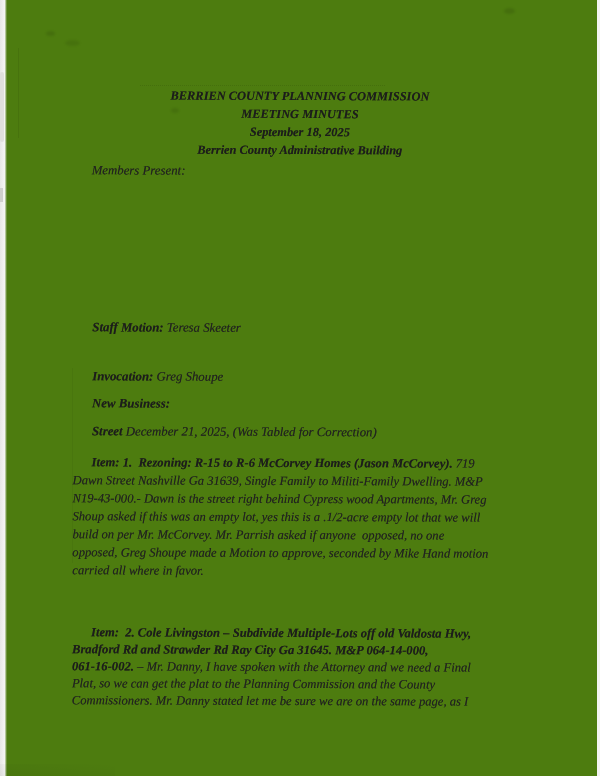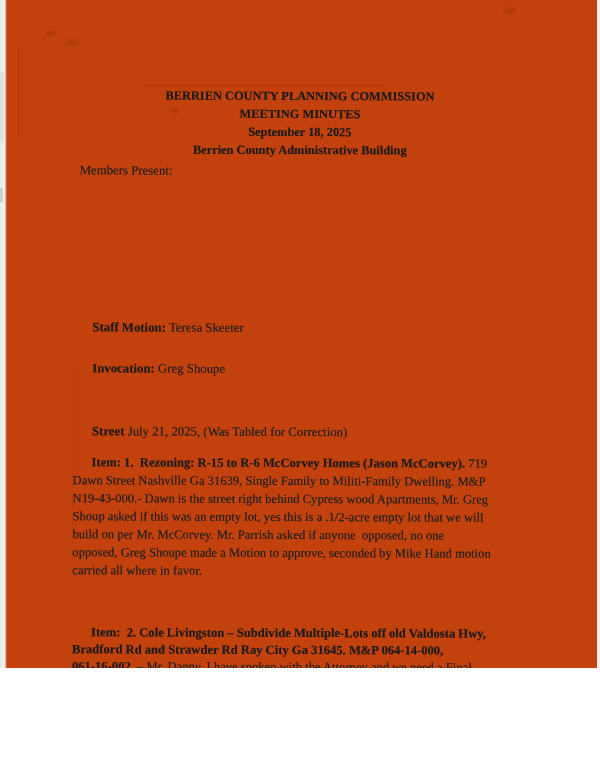--- a/index.html
+++ b/index.html
@@ -1,23 +1,24 @@
 <!DOCTYPE html>
 <html><head>
 <meta charset="utf-8">
 <style>
   html, body { margin: 0; padding: 0; background: #ffffff; }
   .page {
     position: relative;
     width: 600px;
-    height: 668px;
-    background: #c2410c;
+    height: 776px;
+    background: #4d7c0f;
     overflow: hidden;
     font-family: "Liberation Serif", serif;
     color: #222222;
+    font-style: italic;
   }
   .text-layer {
     position: absolute;
     inset: 0;
     transform: rotate(0.2deg);
     transform-origin: 300px 90px;
     text-shadow: 0 0 0.45px rgba(20,20,20,0.55);
   }
   .doc-header {
     position: absolute;
@@ -29,31 +30,31 @@
     line-height: 18px;
     color: #1c1c1c;
   }
   .members {
     position: absolute;
     top: 164px; left: 80px;
     display: flex;
     font-size: 12.8px;
     line-height: 14.6px;
   }
-  .members .label { width: 105px; }
+  .members .label { width: 105px; margin-left: 12px; }
   .members .names { white-space: pre; }
   .para {
     position: absolute;
     left: 74px;
     font-size: 12.8px;
     line-height: 16px;
     white-space: pre;
   }
   .staff-present   { top: 291px; }
-  .invocation      { top: 332px; }
+  .invocation      { top: 340px; }
   .new-business    { top: 367px; }
   .minutes-line    { top: 395px; }
   .item-para {
     position: absolute;
     left: 74px;
     font-size: 12.6px;
     white-space: pre;
   }
   .item-1 { top: 423px; line-height: 18px; }
   .item-2 { top: 595px; line-height: 17px; }
@@ -110,23 +111,26 @@
     </div>
 
     <p class="para staff-present">
       <span class="b">Staff Motion:</span><span> Teresa Skeeter</span>
     </p>
 
     <p class="para invocation">
       <span class="b">Invocation:</span><span> Greg Shoupe</span>
     </p>
 
+    <p class="para new-business">
+      <span class="b">New Business:</span>
+    </p>
 
     <p class="para minutes-line">
-      <span class="b">Street</span><span> July 21, 2025, (Was Tabled for Correction)</span>
+      <span class="b">Street</span><span> December 21, 2025, (Was Tabled for Correction)</span>
     </p>
 
     <p class="item-para item-1">
       <span class="b">Item: 1.  Rezoning: R-15 to R-6 McCorvey Homes (Jason McCorvey).</span><span> 719
 Dawn Street Nashville Ga 31639, Single Family to Militi-Family Dwelling. M&amp;P
 N19-43-000.- Dawn is the street right behind Cypress wood Apartments, Mr. Greg
 Shoup asked if this was an empty lot, yes this is a .1/2-acre empty lot that we will
 build on per Mr. McCorvey. Mr. Parrish asked if anyone  opposed, no one
 opposed, Greg Shoupe made a Motion to approve, seconded by Mike Hand motion
 carried all where in favor.</span>

